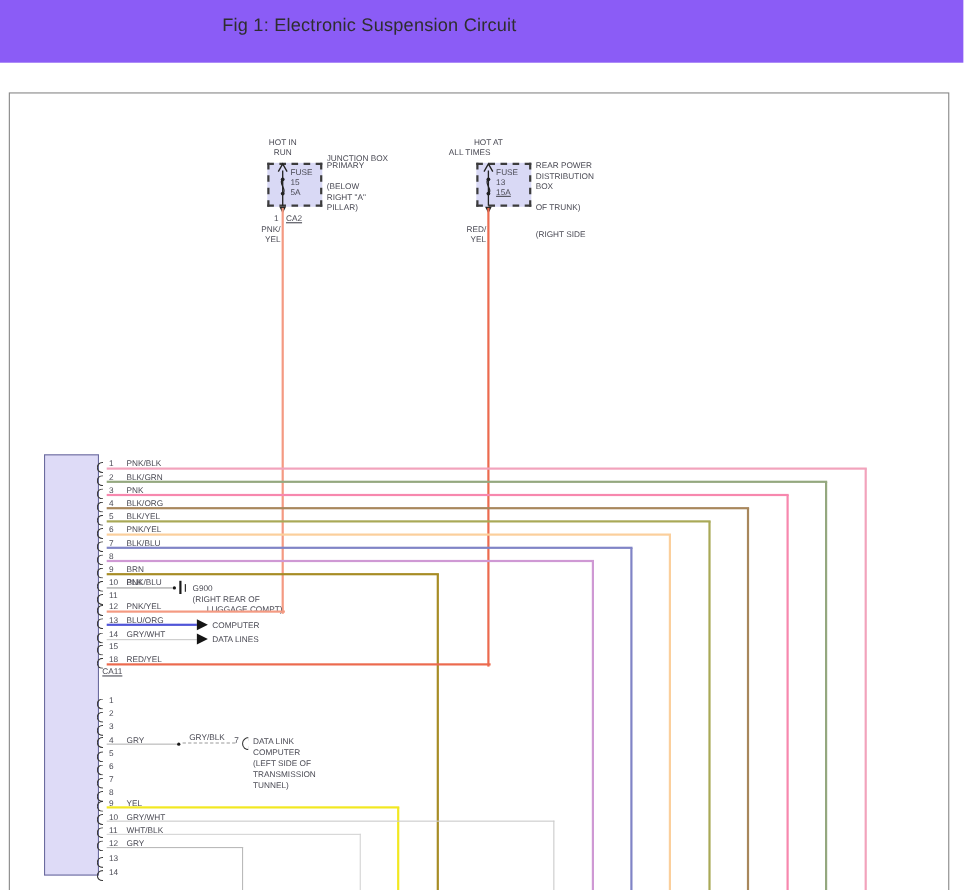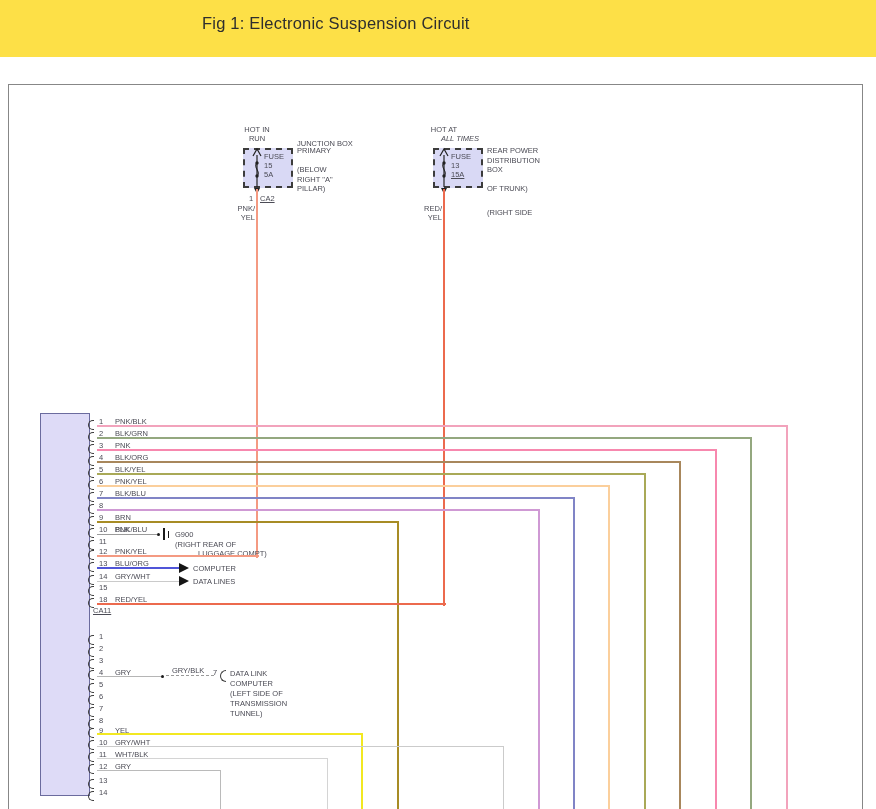--- a/index.html
+++ b/index.html
@@ -1,21 +1,21 @@
 <!DOCTYPE html>
 <html><head>
 <meta charset="utf-8">
 <style>
   html,body{margin:0;padding:0;}
   body{
     width:876px;height:809px;overflow:hidden;background:#ffffff;
     font-family:"Liberation Sans", sans-serif;position:relative;
   }
   .banner{
-    position:absolute;left:0;top:0;width:876px;height:57px;background:#fde047;
+    position:absolute;left:0;top:0;width:876px;height:57px;background:#8b5cf6;
   }
   .banner .title{
     position:absolute;left:202px;top:14px;font-size:16.5px;color:#2e2e2e;
     letter-spacing:0.2px;
   }
   #diagram-canvas{
     position:absolute;left:8px;top:84px;width:853px;height:740px;
     background:#ffffff;border:1px solid #878787;
   }
   .t{
@@ -78,21 +78,21 @@
   <div class="t" style="left:288px;top:89.5px;">RIGHT "A"</div>
   <div class="t" style="left:288px;top:99px;">PILLAR)</div>
   <div class="tri-down" style="left:244.5px;top:103px;"></div>
   <div class="t" style="left:240px;top:109px;">1</div>
   <div class="t u" style="left:251px;top:109px;">CA2</div>
   <div class="t tr" style="left:206px;top:119px;width:40px;">PNK/</div>
   <div class="t tr" style="left:206px;top:128px;width:40px;">YEL</div>
   <div class="seg" style="left:247px;top:104px;width:2px;height:369px;background:#f49a82;"></div>
 
   <div class="t tc" style="left:390px;top:40px;width:90px;">HOT AT</div>
-  <div class="t tc" style="left:406px;top:49px;width:90px;font-style:italic;">ALL TIMES</div>
+  <div class="t tc" style="left:373px;top:49px;width:90px;">ALL TIMES</div>
   <div class="fusebox" style="left:424px;top:63px;"></div>
   <svg width="16" height="42" style="left:427px;top:62px;">
     <line x1="8" y1="8" x2="8" y2="40" stroke="#222" stroke-width="1.2"></line>
     <polyline points="4,9 8,2 12,9" fill="none" stroke="#222" stroke-width="1.2"></polyline>
     <circle cx="8" cy="16" r="1.7" fill="#222"></circle>
     <circle cx="8" cy="29" r="1.7" fill="#222"></circle>
     <path d="M8,16 C3,19.5 13,25.5 8,29" fill="none" stroke="#222" stroke-width="1.1"></path>
   </svg>
   <div class="t" style="left:442px;top:67px;">FUSE</div>
   <div class="t" style="left:442px;top:76px;">13</div>
@@ -108,21 +108,21 @@
   <div class="seg" style="left:434px;top:104px;width:2px;height:417px;background:#ec6a4e;"></div>
 
   <div class="block" style="left:31px;top:328px;width:48px;height:381px;"></div>
   <div class="t u" style="left:84px;top:521px;">CA11</div>
 
   <div class="dot" style="left:148px;top:447.5px;"></div>
   <div class="gbar" style="left:154px;top:443px;width:1.5px;height:12px;"></div>
   <div class="gbar" style="left:158.5px;top:446px;width:1.5px;height:7px;"></div>
   <div class="t" style="left:166px;top:445px;">G900</div>
   <div class="t" style="left:166px;top:454.5px;">(RIGHT REAR OF</div>
-  <div class="t" style="left:166px;top:464px;padding-left:23px;">LUGGAGE COMPT)</div>
+  <div class="t" style="left:156px;top:464px;padding-left:23px;">LUGGAGE COMPT)</div>
 
   <div class="t" style="left:184px;top:479px;">COMPUTER</div>
   <div class="t" style="left:184px;top:492px;">DATA LINES</div>
 
   <div class="t" style="left:163px;top:581px;">GRY/BLK</div>
   <div class="t" style="left:204px;top:583px;">7</div>
   <div class="hook" style="left:211px;top:585px;height:12px;"></div>
   <div class="t" style="left:221px;top:584px;">DATA LINK</div>
   <div class="t" style="left:221px;top:594px;">COMPUTER</div>
   <div class="t" style="left:221px;top:604px;">(LEFT SIDE OF</div>

